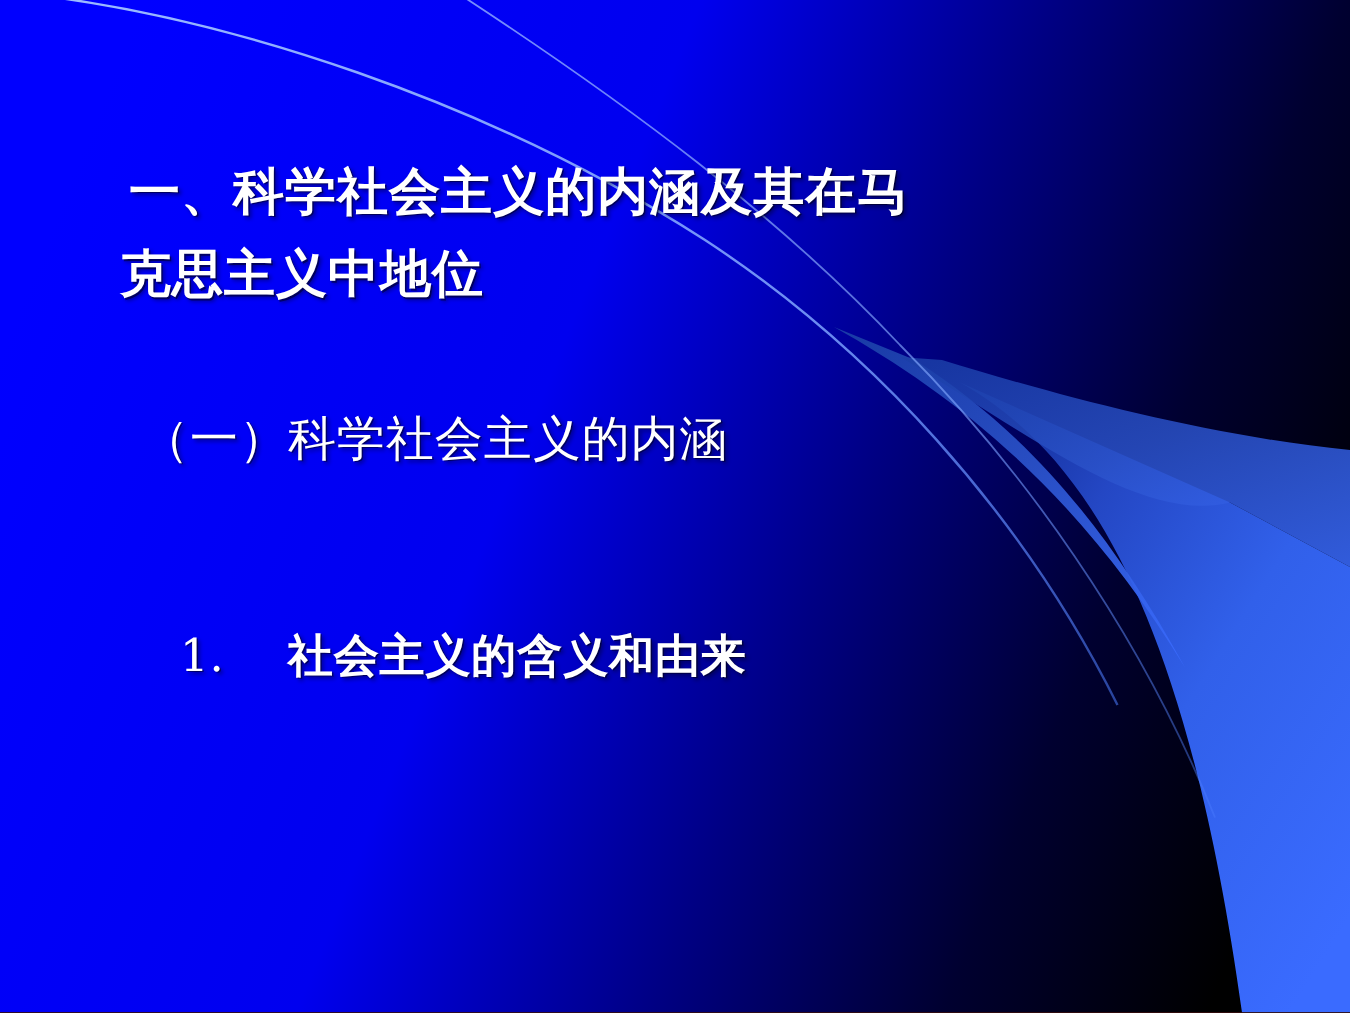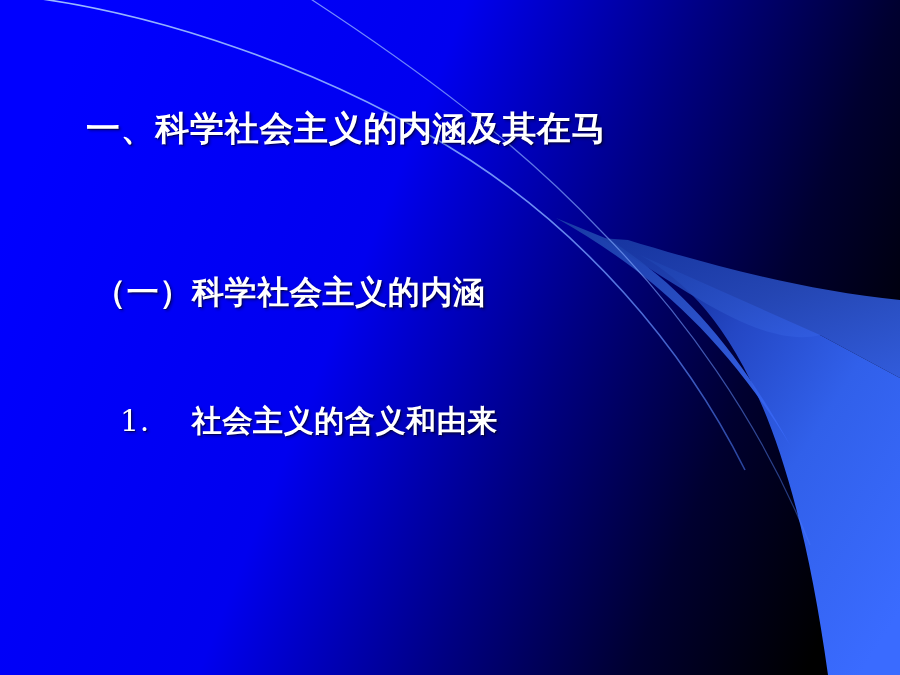--- a/index.html
+++ b/index.html
@@ -42,29 +42,30 @@
   .heading {
     font-size: 34px;
     font-weight: bold;
     line-height: 56px;
   }
   #title-line-1 { left: 86px; top: 100px; }
   #title-line-2 { left: 80px; top: 155px; }
 
   .sub-heading {
     font-size: 32px;
-    font-weight: bold;
+    font-weight: normal;
     line-height: 48px;
   }
   #subtitle-line { left: 94px; top: 268px; }
 
   .item-heading {
     font-size: 30px;
     font-weight: bold;
     line-height: 46px;
+    margin-top: 17px;
   }
   #item-line { left: 120px; top: 398px; }
 
   .item-num {
     font-family: "DejaVu Serif", "Liberation Serif", serif;
     font-weight: normal;
     font-size: 30px;
   }
   .item-gap { display: inline-block; width: 42px; }
 </style>
@@ -130,19 +131,20 @@
 
     <path fill="none" stroke="url(#hairGrad)" stroke-width="1.2" opacity="0.75" d="M 300 -8
              C 420 70, 520 145, 600 230
              C 680 310, 760 420, 810 545"></path>
   </svg>
 
   <div class="content">
 
     <div class="line heading" id="title-line-1">一、科学社会主义的内涵及其在马</div>
 
+    <div class="line heading" id="title-line-2">克思主义中地位</div>
 
     <div class="line sub-heading" id="subtitle-line">（一）科学社会主义的内涵</div>
 
     <div class="line item-heading" id="item-line"><span class="item-num">1.</span><span class="item-gap"></span><span>社会主义的含义和由来</span></div>
 
   </div>
 </div>
 
 </body></html>

